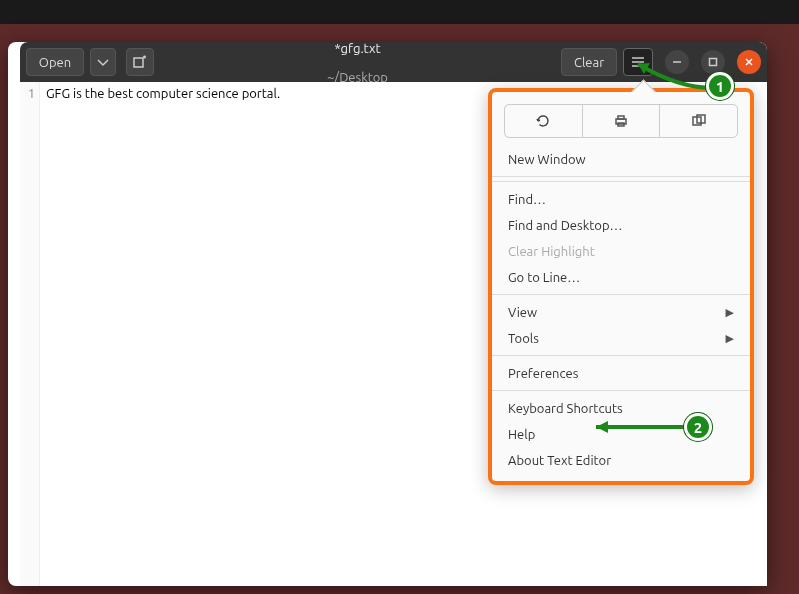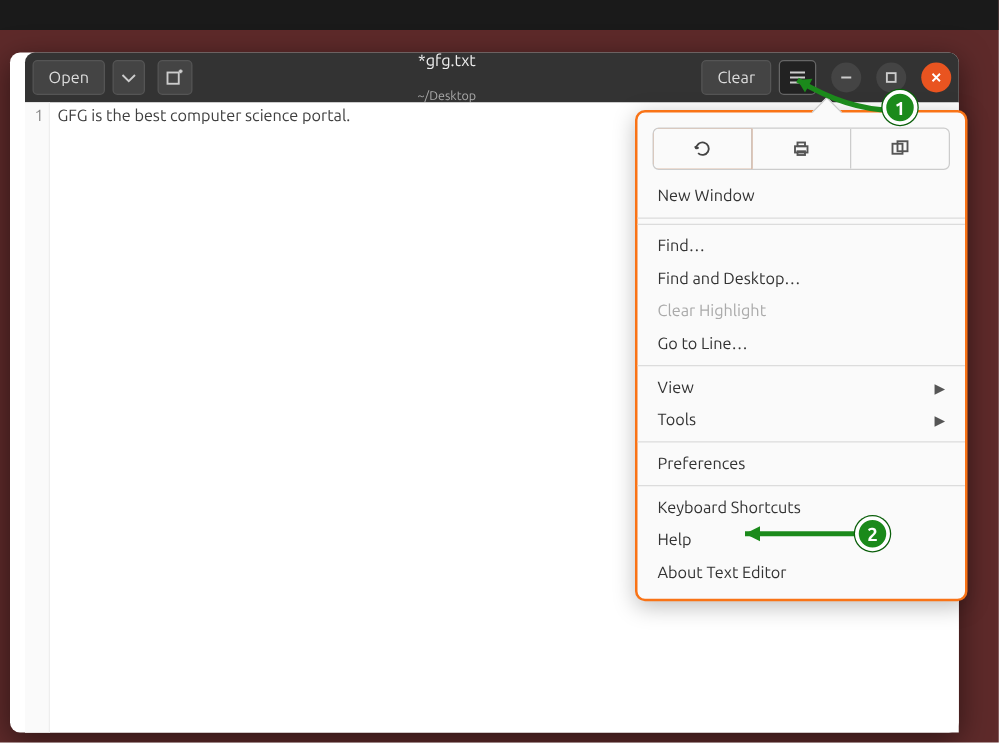--- a/index.html
+++ b/index.html
@@ -6,30 +6,30 @@
     body { width:799px; height:594px; background:#5e2a2a; position:relative; overflow:hidden; }
     .desktop-top { height:24px; background:#1a1a1a; }
     .window { position:absolute; left:8px; top:42px; width:759px; height:544px; background:#fff; border-radius:8px; box-shadow:0 6px 24px rgba(0,0,0,.5); overflow:visible; display:flex; flex-direction:column;padding-left:12px; }
     .titlebar { height:40px; background:#333; border-radius:8px 8px 0 0; display:flex; align-items:center; padding:0 6px; gap:6px; }
     .tb-btn { height:28px; border-radius:4px; background:#444; color:#ddd; display:flex; align-items:center; justify-content:center; font-size:13px; border:1px solid #555; }
     .open-btn { width:58px; }
     .drop-btn { width:26px; }
     .tab-btn { width:28px; margin-left:4px; }
     .title-center { flex:1; text-align:center; color:#ddd; }
     .title-main { font-size:13px; font-weight:normal; color:#eee; }
-    .title-sub { font-size:10px; color:#aaa;margin-top:15px; }
+    .title-sub { font-size:13px; color:#aaa;margin-top:15px; }
     .save-btn { width:56px; }
     .menu-btn { width:30px; background:#222; border:1px solid #666; }
     .winctrl { width:24px; height:24px; border-radius:50%; display:flex; align-items:center; justify-content:center; margin-left:6px; }
     .win-min,.win-max { background:#444; color:#ccc; font-size:12px; }
     .win-close { background:#e95420; color:#fff; font-size:13px; }
     .editor { flex:1; background:#fff; display:flex; font-family:"DejaVu Sans Mono",monospace; font-size:13px; }
     .gutter { width:20px; background:#fafafa; border-right:1px solid #eee; color:#888; text-align:right; padding:4px 4px 0 0; }
-    .text { padding:4px 6px; color:#404040; }
-    .popover { position:absolute; left:488px; top:88px; width:266px; background:#fafafa; border:2px solid #f97316; border-radius:8px; box-shadow:0 4px 18px rgba(0,0,0,.25); padding:8px 0;margin-left:20px; }
+    .text { padding:4px 6px; color:#000000; }
+    .popover { position:absolute; left:488px; top:88px; width:266px; background:#fafafa; border:4px solid #f97316; border-radius:8px; box-shadow:0 4px 18px rgba(0,0,0,.25); padding:8px 0; }
     .popover::before { content:""; position:absolute; top:-9px; left:143px; width:16px; height:16px; background:#fafafa; border-left:1px solid #c8c8c8; border-top:1px solid #c8c8c8; transform:rotate(45deg); }
     .icon-row { display:flex; margin:4px 12px 8px 12px; border:1px solid #ccc; border-radius:5px; overflow:hidden; height:34px; }
     .icon-cell { flex:1; display:flex; align-items:center; justify-content:center; border-left:1px solid #ccc; }
     .icon-cell:first-child { border-left:none; border:1px solid #e58e5a; border-radius:4px 0 0 4px; margin:-1px; }
     .menu-sep { height:1px; background:#dcdcdc; margin:4px 0; }
     .menu-item { height:26px; display:flex; align-items:center; padding:0 16px; font-size:13px; color:#333; justify-content:space-between; cursor:pointer; }
     .menu-item.disabled { color:#aaa; cursor:default;text-align:right; }
     .chev { font-size:11px; color:#555; }
     .badge { position:absolute; width:28px; height:28px; border-radius:50%; background:#1b8a1b; border:3px solid #fff; color:#fff; font-weight:bold; display:flex; align-items:center; justify-content:center; font-size:15px; box-shadow:0 0 0 1px #0a5f0a; }
     .arrow1 { position:absolute; left:628px; top:60px; width:90px; height:36px; pointer-events:none; }

